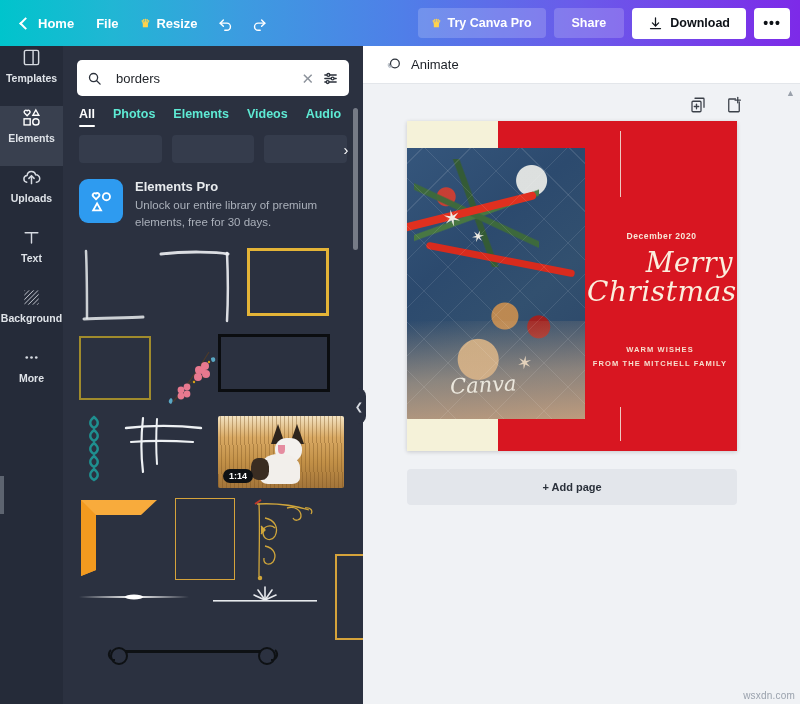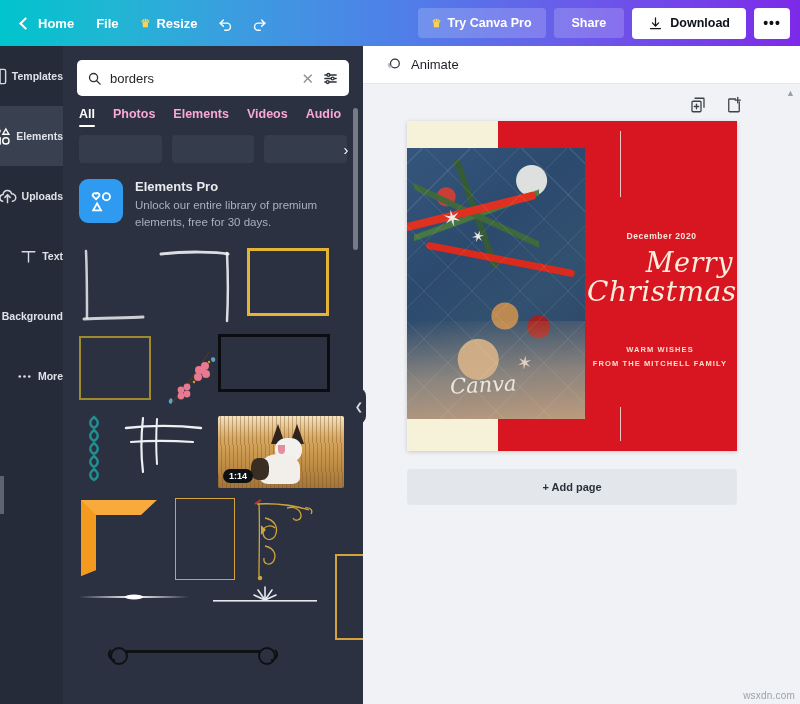--- a/index.html
+++ b/index.html
@@ -44,44 +44,45 @@
     width: 36px; height: 31px; border-radius: 4px; display:flex; align-items:center; justify-content:center; cursor:pointer;
     letter-spacing: 1px;
   }
 
   
   .rail {
     position:absolute; left:0; top:46px; width:63px; height:658px;
     background:#252b39;
   }
   .rail-item {
-    height: 60px; display:flex; flex-direction:row; align-items:center; justify-content:flex-end;
+    height: 60px; display:flex; flex-direction:column; align-items:center; justify-content:flex-start;
     color:#c9ced6; gap:4px; cursor:pointer; position: relative;
   }
   .rail-item .lbl { font-size: 10.5px; font-weight: bold; color:#dfe3e8; }
   .rail-item.active { background:#39404f; color:#fff; }
   .rail-ico { height: 22px; display:flex; align-items:center; justify-content:center; }
 
   
   .panel {
     position:absolute; left:63px; top:46px; width:300px; height:658px;
     background:#2b3140; overflow:hidden; border-radius: 0 0 0 0;
   }
   .search-wrap { padding: 14px 14px 0 14px; }
   .search {
     background:#fff; border-radius: 5px; height: 36px; display:flex; align-items:center;
     padding: 0 10px; gap: 8px;
   }
   .search input {
     border:0; outline:0; flex:1; font-size:13px; color:#23262b; font-family:"Liberation Sans",sans-serif;
     background: transparent;
+    margin-left: 6px;
   }
   .search-x { color:#8d939c; font-size:15px; cursor:pointer; line-height:1; }
   .tabs { display:flex; gap:18px; padding: 11px 16px 0 16px; }
-  .tab { color:#f9a8d4; font-size:12.5px; font-weight:bold; padding-bottom:6px; cursor:pointer; position:relative; }
+  .tab { color:#5eead4; font-size:12.5px; font-weight:bold; padding-bottom:6px; cursor:pointer; position:relative; }
   .tab.active { color:#fff; }
   .tab.active:after {
     content:""; position:absolute; left:0; right:0; bottom:0; height:2px; background:#fff; border-radius:2px;
   }
   .chip-row { display:flex; gap:10px; padding: 8px 16px 0 16px; position:relative; }
   .chip { height: 28px; flex:1; background:#353c4c; border-radius: 4px; cursor:pointer; }
   .chip-next {
     position:absolute; right:6px; top:10px; width:22px; height:24px; display:flex;
     align-items:center; justify-content:center; color:#fff; font-size:15px; cursor:pointer;
   }

